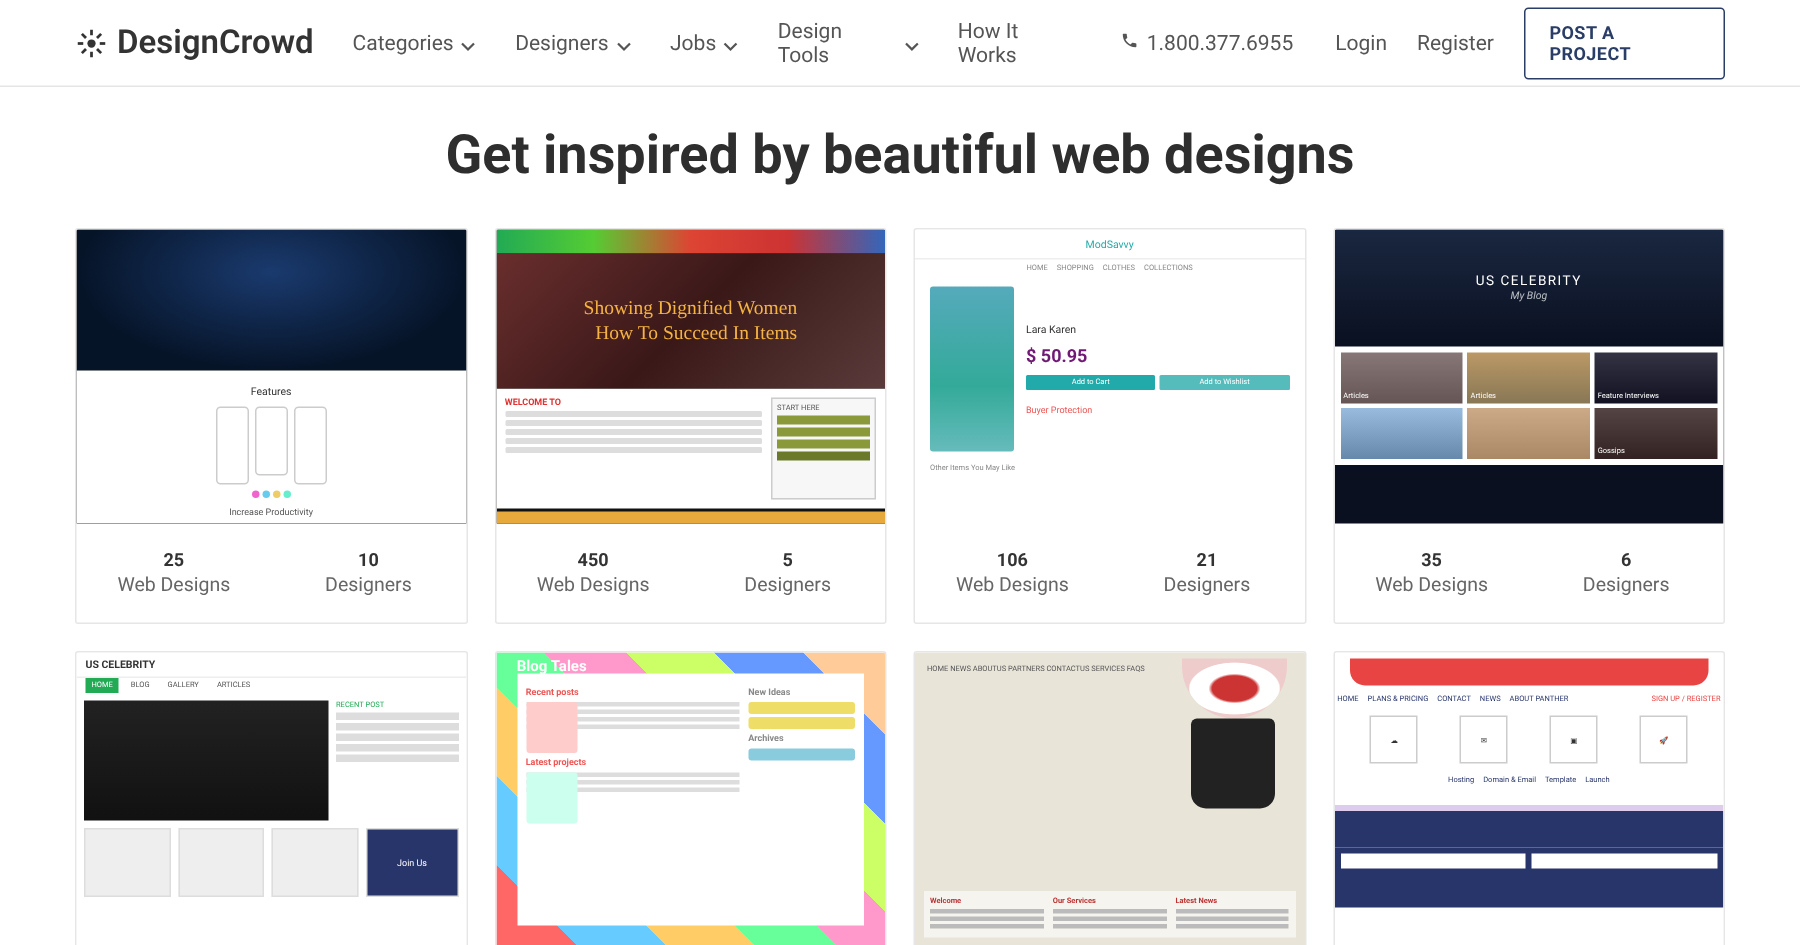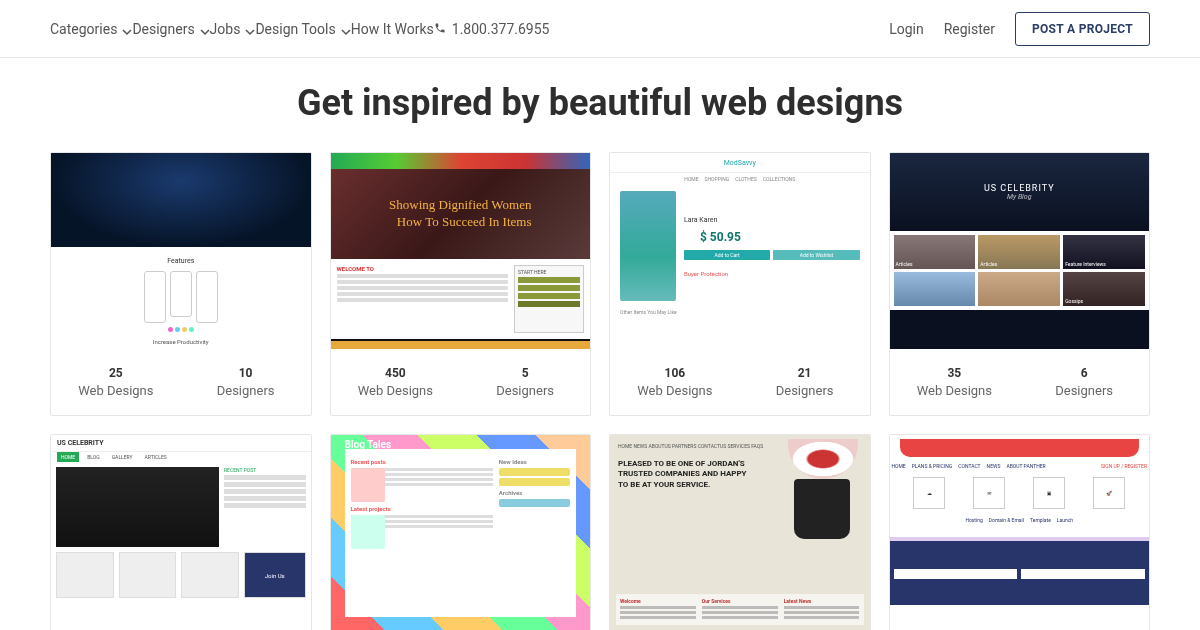--- a/index.html
+++ b/index.html
@@ -1,20 +1,20 @@
 <!DOCTYPE html>
 <html><head>
 <meta charset="utf-8">
 <style>
   * { margin: 0; padding: 0; box-sizing: border-box; }
   body { font-family: -apple-system, BlinkMacSystemFont, "Segoe UI", Roboto, "Helvetica Neue", Arial, sans-serif; background: #fff; color: #333; width: 1200px; height: 630px; overflow: hidden; }
   .topbar { height: 58px; border-bottom: 1px solid #e5e5e5; display: flex; align-items: center; padding: 0 50px; gap: 14px; }
   .logo { display: flex; align-items: center; gap: 6px; font-size: 22px; font-weight: 600; color: #333; margin-right: 12px; }
   .logo-icon { width: 22px; height: 22px; }
-  .nav { display: flex; align-items: center; font-size: 14px; color: #555; }
+  .nav { display: flex; gap: 26px; align-items: center; font-size: 14px; color: #555; }
   .nav-item { display: flex; align-items: center; gap: 5px; cursor: pointer; }
   .chev { width: 10px; height: 10px; display: inline-block; }
   .phone { display: flex; align-items: center; gap: 6px; font-size: 14px; color: #555; }
   .spacer { flex: 1; }
   .auth { display: flex; align-items: center; gap: 20px; }
   .auth a { font-size: 14px; color: #555; cursor: pointer; }
   .post-btn { border: 1.5px solid #2a3d66; color: #2a3d66; padding: 9px 16px; font-size: 12px; font-weight: 700; letter-spacing: 0.3px; border-radius: 3px; cursor: pointer; }
   .hero { text-align: center; padding: 24px 0 8px; }
   .hero h1 { font-size: 36px; font-weight: 700; color: #2e2e2e; }
   .gallery { padding: 20px 50px 0; display: grid; grid-template-columns: repeat(4, 1fr); gap: 18px; }
@@ -45,21 +45,21 @@
   .t2 .form .bar{height:6px;background:#8a9a3a;margin:2px 0;}
   .t2 .orange{height:8px;background:#e8a93c;position:absolute;bottom:0;left:0;right:0;}
 
   .t3 { background:#fff; font-size:6px; color:#555; }
   .t3 .head{height:20px;border-bottom:1px solid #eee;display:flex;align-items:center;justify-content:center;gap:4px;}
   .t3 .logo3{color:#2aa;font-size:7px;}
   .t3 .nav3{display:flex;gap:6px;font-size:5px;color:#888;justify-content:center;padding:3px;}
   .t3 .main3{display:flex;padding:6px 10px;gap:8px;align-items:center;}
   .t3 .model{width:56px;height:110px;background:linear-gradient(#5ab,#3a9 60%,#6bb);border-radius:2px;}
   .t3 .info{flex:1;}
-  .t3 .price{font-size:12px;font-weight:bold;color:#0f766e;margin:6px 16px;}
+  .t3 .price{font-size:12px;font-weight:bold;color:#701a75;margin:6px 0;}
   .t3 .btns{display:flex;gap:3px;} .t3 .btn3{flex:1;height:10px;font-size:5px;color:#fff;display:flex;align-items:center;justify-content:center;border-radius:1px;}
   .t3 .buyer{color:#e55;font-size:6px;margin-top:10px;}
 
   .t4 { background:#0a1020; }
   .t4 .hero4{height:78px;background:linear-gradient(180deg,#1a2740,#0a1020);display:flex;flex-direction:column;align-items:center;justify-content:center;color:#fff;}
   .t4 .title4{font-size:9px;letter-spacing:1px;}
   .t4 .sub4{font-size:7px;opacity:.7;font-style:italic;}
   .t4 .grid4{display:grid;grid-template-columns:repeat(3,1fr);gap:3px;padding:4px;background:#fff;}
   .t4 .cell4{height:34px;background:#999;position:relative;} 
   .t4 .lbl4{position:absolute;bottom:2px;left:2px;color:#fff;font-size:5px;}
@@ -98,20 +98,38 @@
   .t8 .icons8{display:flex;justify-content:space-around;padding:6px 10px;}
   .t8 .ic8{width:32px;height:32px;background:#fff;border:1px solid #ccc;display:flex;align-items:center;justify-content:center;}
   .t8 .mount{height:40px;background:linear-gradient( #fff 30%, #dce 30% 40%, #28356a 40%);}
   .t8 .foot8{background:#28356a;height:40px;padding:4px;display:flex;gap:4px;}
   .t8 .in8{flex:1;height:10px;background:#fff;}
 </style>
 </head>
 <body>
 
 <div class="topbar">
+  <div class="logo">
+    <span class="logo-icon">
+      <svg viewBox="0 0 24 24" fill="#333">
+          <circle cx="12" cy="12" r="3"></circle>
+          <g stroke="#333" stroke-width="2">
+            <line x1="12" y1="2" x2="12" y2="6"></line>
+            <line x1="12" y1="18" x2="12" y2="22"></line>
+            <line x1="2" y1="12" x2="6" y2="12"></line>
+            <line x1="18" y1="12" x2="22" y2="12"></line>
+            <line x1="5" y1="5" x2="8" y2="8"></line>
+            <line x1="16" y1="16" x2="19" y2="19"></line>
+            <line x1="5" y1="19" x2="8" y2="16"></line>
+            <line x1="16" y1="8" x2="19" y2="5"></line>
+          </g>
+        </svg>
+    </span>
+    <span>DesignCrowd</span>
+  </div>
   <div class="nav">
     <div class="nav-item">
         <span>Categories</span>
         <span class="chev"><svg viewBox="0 0 10 10">
             <path d="M1 3l4 4 4-4" fill="none" stroke="#555" stroke-width="1.5"></path>
           </svg></span>
       </div>
     <div class="nav-item">
         <span>Designers</span>
         <span class="chev"><svg viewBox="0 0 10 10">
@@ -352,21 +370,20 @@
           <div class="tag6" style="background:#8cd"></div>
         </div>
       </div>
     </div>
 
   </div>
 
   <div class="card nolabel">
     <div class="thumb t7">
       <div class="nav7">HOME  NEWS  ABOUTUS  PARTNERS  CONTACTUS  SERVICES  FAQS</div>
-      <div class="headline">PLEASED TO BE ONE OF JORDAN'S TRUSTED COMPANIES AND HAPPY TO BE AT YOUR SERVICE.</div>
       <div class="teeth"></div>
         <div class="suit"></div>
       <div class="cols7">
         <div class="col7">
             <div class="h7">Welcome</div>
             <div class="ln7"></div>
             <div class="ln7"></div>
             <div class="ln7"></div>
           </div>
         <div class="col7">

